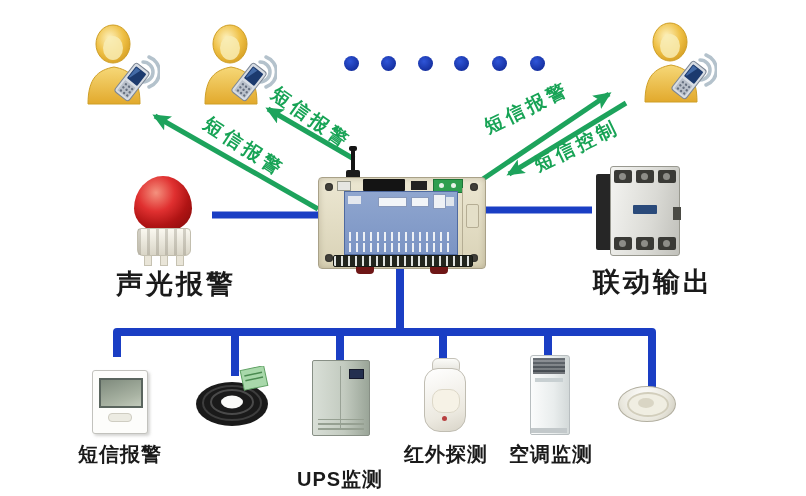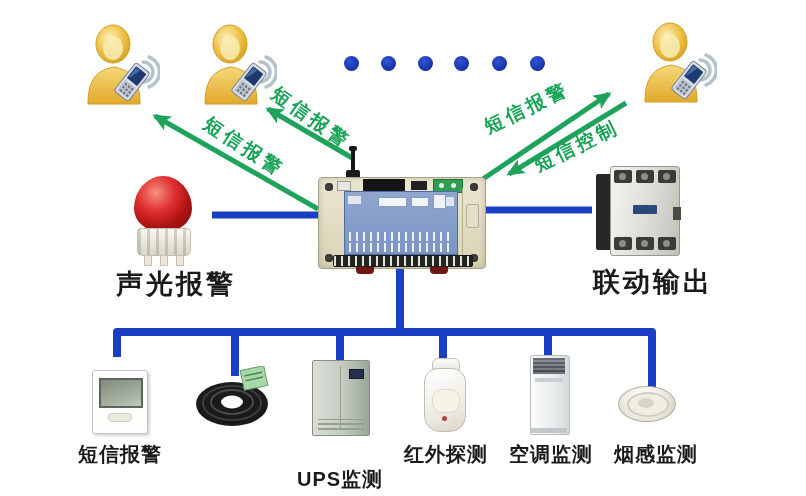--- a/index.html
+++ b/index.html
@@ -281,15 +281,14 @@
     <div class="smoke-ring"></div>
     <div class="smoke-core"></div>
   </div>
 
   <div class="lbl big" style="left:176px;top:266px">声光报警</div>
   <div class="lbl big" style="left:653px;top:264px">联动输出</div>
   <div class="lbl" style="left:120px;top:441px">短信报警</div>
   <div class="lbl" style="left:340px;top:466px">UPS监测</div>
   <div class="lbl" style="left:446px;top:441px">红外探测</div>
   <div class="lbl" style="left:551px;top:441px">空调监测</div>
-  <div class="lbl" style="left:656px;top:441px">烟感监测</div>
 
 </div>
 
 </body></html>

